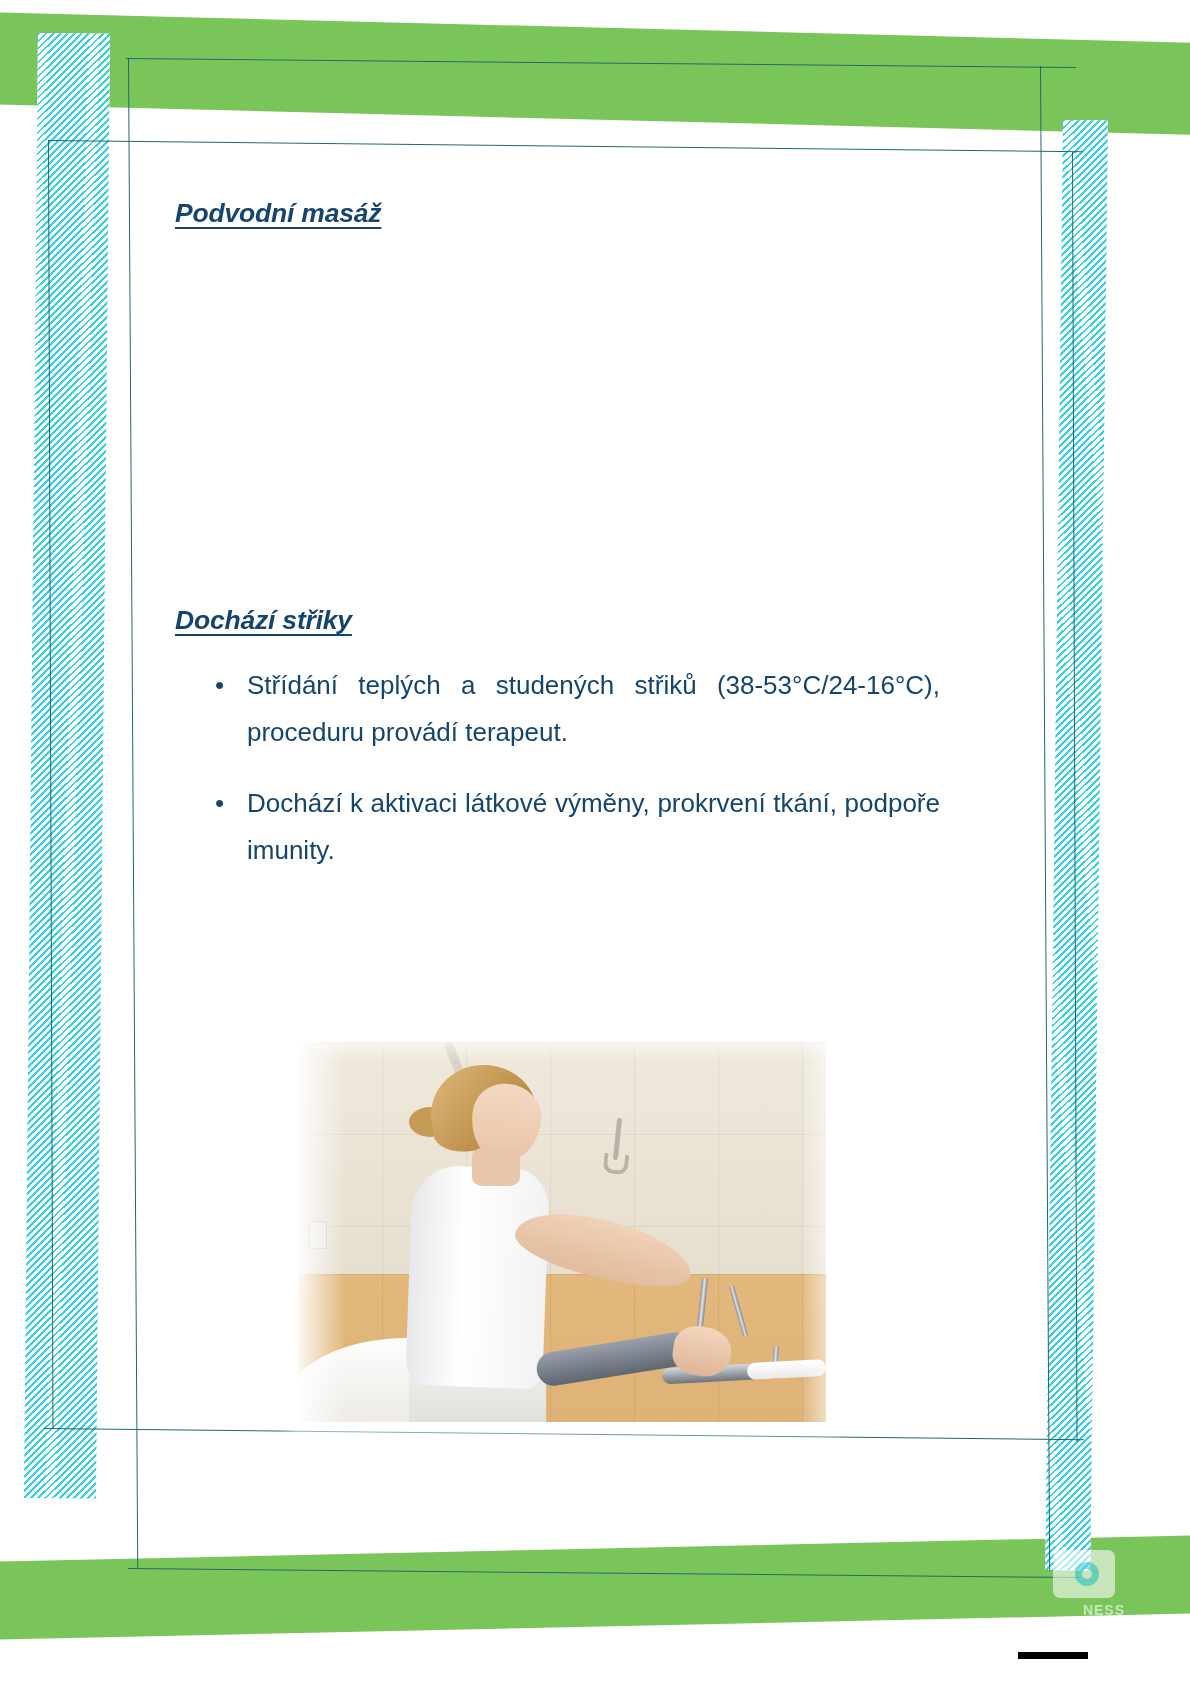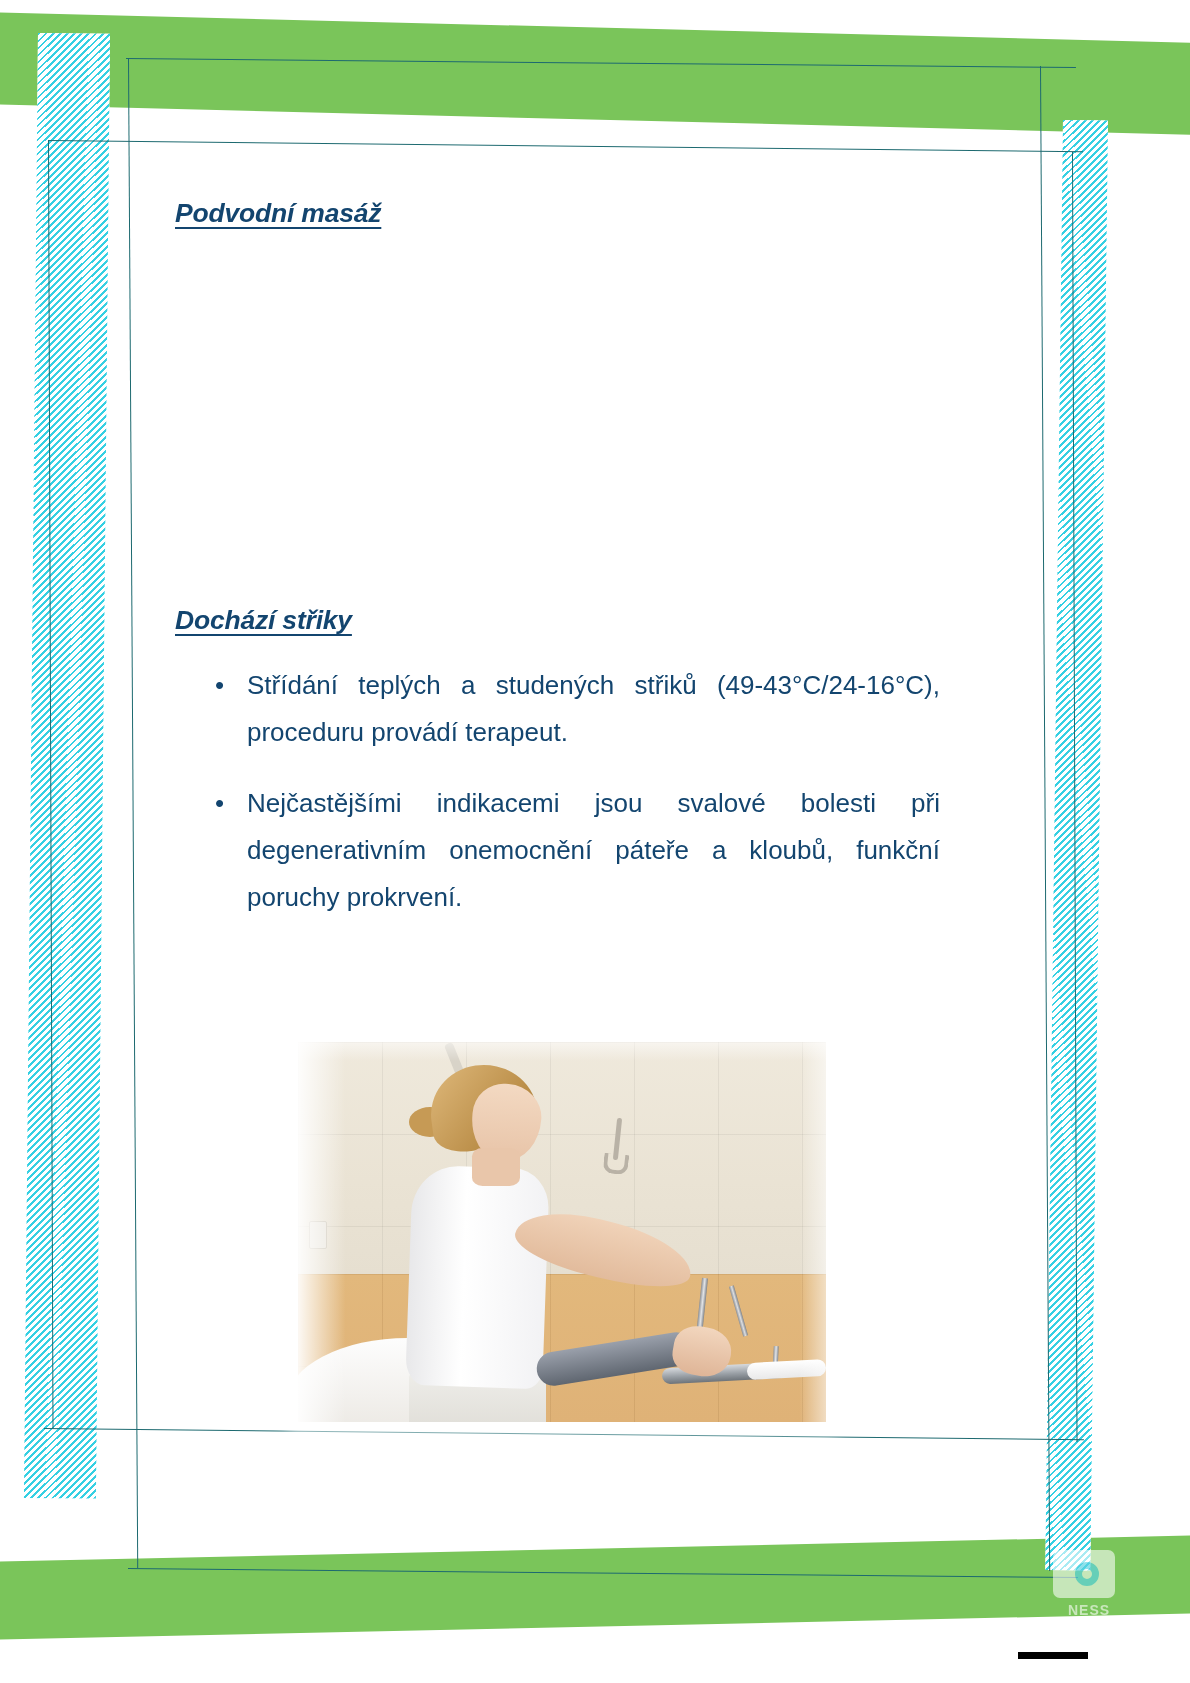--- a/index.html
+++ b/index.html
@@ -177,21 +177,21 @@
   }
   .wm-text {
     position: absolute;
     left: 0; top: 52px;
     width: 72px;
     font-size: 14px;
     letter-spacing: 1px;
     color: rgba(255,255,255,0.82);
     font-family: "Liberation Sans", sans-serif;
     font-weight: bold;
-    text-align: center;
+    text-align: right;
   }
 
   
 
   .content {
     position: absolute;
     left: 0; top: 0;
     width: 1083px;
     height: 1683px;
     z-index: 5;
@@ -469,22 +469,22 @@
 
   <div class="content">
 
     <div class="section" id="section-1">
       <div class="section-heading">Podvodní masáž</div>
     </div>
 
     <div class="section" id="section-2">
       <div class="section-heading">Dochází střiky</div>
       <ul class="bullets">
-        <li>Střídání teplých a studených střiků (49-43°C/24-16°C), proceduru provádí terapeut.</li>
-        <li>Nejčastějšími indikacemi jsou svalové bolesti při degenerativním onemocnění páteře a kloubů, funkční poruchy prokrvení.</li>
+        <li>Střídání teplých a studených střiků (38-53°C/24-16°C), proceduru provádí terapeut.</li>
+        <li class="nojust">Dochází k aktivaci látkové výměny, prokrvení tkání, podpoře imunity.</li>
       </ul>
     </div>
 
   </div>
 
   <div class="photo" title="Terapeutka u vany pro podvodní masáž s chromovanou tryskou, obložená koupelna">
     <div class="ph-wall-upper"></div>
     <div class="ph-wall-lower"></div>
     <div class="ph-pipe"></div>
     <div class="ph-hook"></div>

